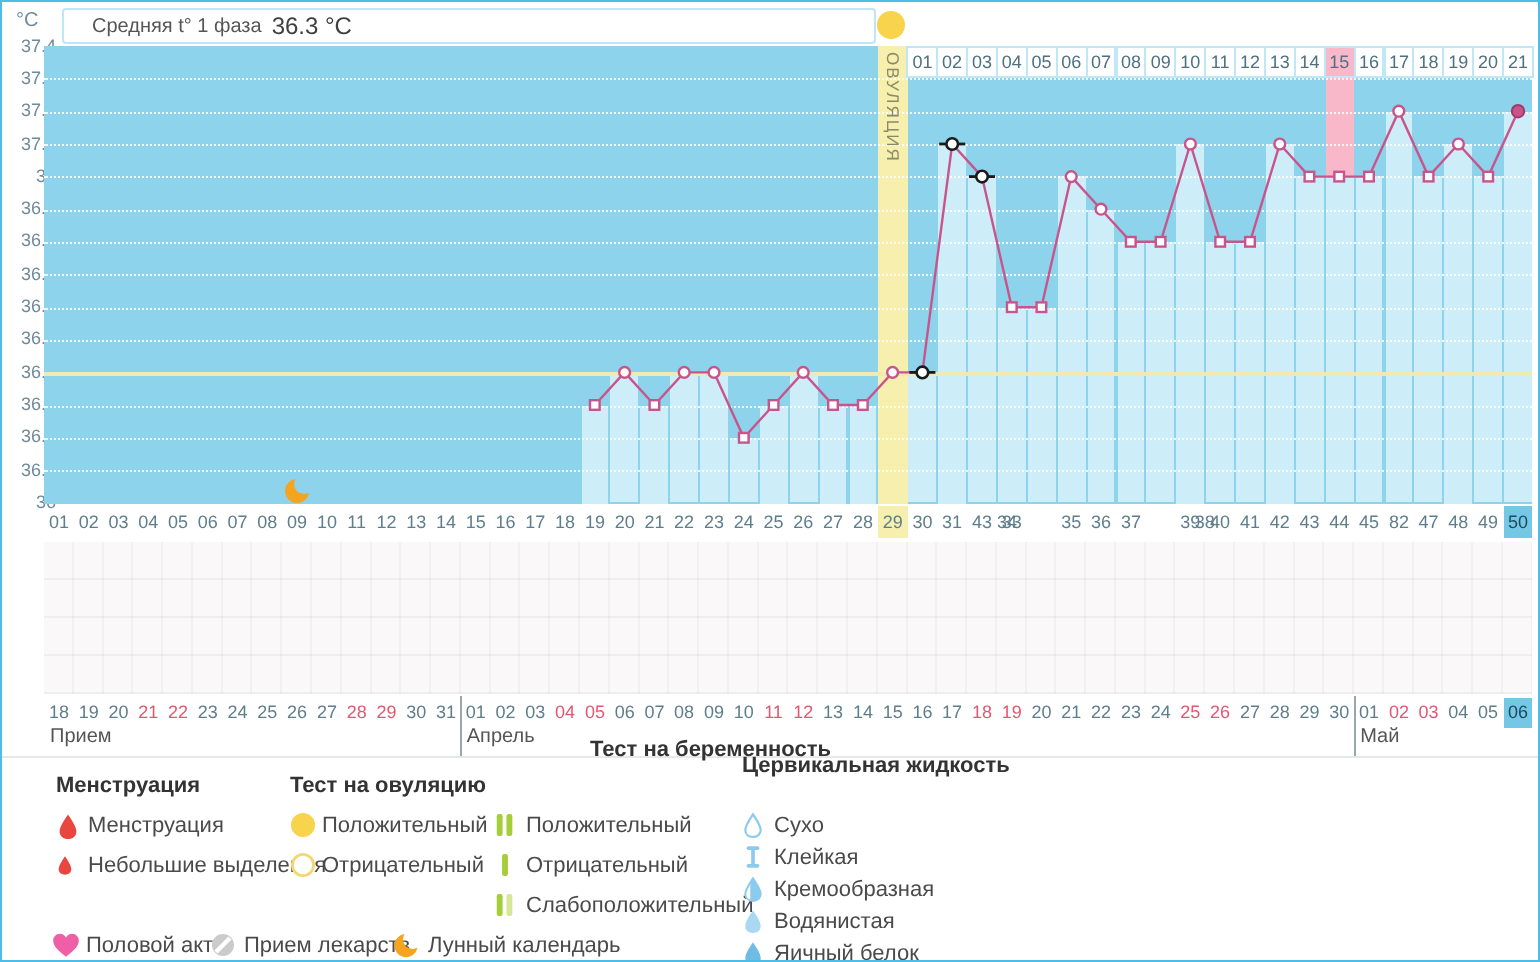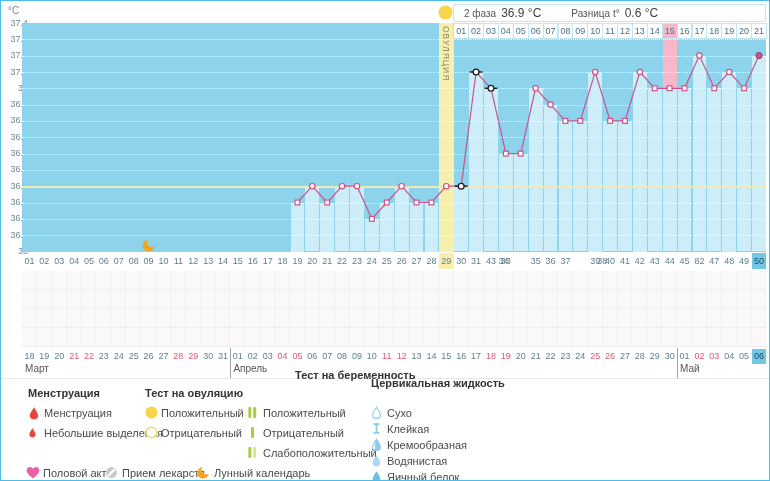--- a/index.html
+++ b/index.html
@@ -18,33 +18,31 @@
   .legend-item .ic{display:inline-flex;width:16px;justify-content:flex-start;align-items:center}
   .mon{position:absolute;font-size:10px;color:#555}
   svg{display:block}
 </style>
 </head>
 <body>
 
 <div id="page">
   <span id="unit">°C</span>
 
+  <div class="hbar" style="left:30px;width:407px;padding-left:14px">
+    <span>Средняя t° 1 фаза</span>
+    <span class="val">36.3 °C</span>
+  </div>
 
   <span id="ovu-top-icon" class="abs" style="left:437px;top:4px">
     <svg width="15" height="15" viewBox="0 0 15 15">
         <circle cx="7.5" cy="7.5" r="7" fill="#f8d44c"></circle>
       </svg>
   </span>
 
-  <div class="hbar" style="left:452px;width:313px;padding-left:10px">
-    <span>2 фаза</span>
-    <span class="val">36.9 °C</span>
-    <span style="margin-left:30px">Разница t°</span>
-    <span class="val">0.6 °C</span>
-  </div>
 
   <div id="yaxis">
       <div class="ylab" style="position: absolute; left: 0px; top: 16.5px; width: 27px;">37.4</div>
       <div class="ylab" style="position: absolute; left: 0px; top: 32.8px; width: 27px;">37.3</div>
       <div class="ylab" style="position: absolute; left: 0px; top: 49.1px; width: 27px;">37.2</div>
       <div class="ylab" style="position: absolute; left: 0px; top: 65.5px; width: 27px;">37.1</div>
       <div class="ylab" style="position: absolute; left: 0px; top: 81.8px; width: 27px;">37</div>
       <div class="ylab" style="position: absolute; left: 0px; top: 98.1px; width: 27px;">36.9</div>
       <div class="ylab" style="position: absolute; left: 0px; top: 114.4px; width: 27px;">36.8</div>
       <div class="ylab" style="position: absolute; left: 0px; top: 130.7px; width: 27px;">36.7</div>
@@ -235,21 +233,21 @@
       <div class="cell" style="position: absolute; left: 80.6px; top: 348px; width: 14.9px; height: 15px; line-height: 15px; color: rgb(226, 87, 114);">22</div>
       <div class="cell" style="position: absolute; left: 95.4px; top: 348px; width: 14.9px; height: 15px; line-height: 15px;">23</div>
       <div class="cell" style="position: absolute; left: 110.3px; top: 348px; width: 14.9px; height: 15px; line-height: 15px;">24</div>
       <div class="cell" style="position: absolute; left: 125.2px; top: 348px; width: 14.9px; height: 15px; line-height: 15px;">25</div>
       <div class="cell" style="position: absolute; left: 140.1px; top: 348px; width: 14.9px; height: 15px; line-height: 15px;">26</div>
       <div class="cell" style="position: absolute; left: 155px; top: 348px; width: 14.9px; height: 15px; line-height: 15px;">27</div>
       <div class="cell" style="position: absolute; left: 169.9px; top: 348px; width: 14.9px; height: 15px; line-height: 15px; color: rgb(226, 87, 114);">28</div>
       <div class="cell" style="position: absolute; left: 184.8px; top: 348px; width: 14.9px; height: 15px; line-height: 15px; color: rgb(226, 87, 114);">29</div>
       <div class="cell" style="position: absolute; left: 199.7px; top: 348px; width: 14.9px; height: 15px; line-height: 15px;">30</div>
       <div class="cell" style="position: absolute; left: 214.5px; top: 348px; width: 14.9px; height: 15px; line-height: 15px;">31</div>
-      <div class="mon" style="position: absolute; left: 24px; top: 362px;">Март</div>
+      <div class="mon" style="position: absolute; left: 24px; top: 362px;">Прием</div>
       <div class="cell" style="position: absolute; left: 229.4px; top: 348px; width: 14.9px; height: 15px; line-height: 15px;">01</div>
       <div class="cell" style="position: absolute; left: 244.3px; top: 348px; width: 14.9px; height: 15px; line-height: 15px;">02</div>
       <div class="cell" style="position: absolute; left: 259.2px; top: 348px; width: 14.9px; height: 15px; line-height: 15px;">03</div>
       <div class="cell" style="position: absolute; left: 274.1px; top: 348px; width: 14.9px; height: 15px; line-height: 15px; color: rgb(226, 87, 114);">04</div>
       <div class="cell" style="position: absolute; left: 289px; top: 348px; width: 14.9px; height: 15px; line-height: 15px; color: rgb(226, 87, 114);">05</div>
       <div class="cell" style="position: absolute; left: 303.9px; top: 348px; width: 14.9px; height: 15px; line-height: 15px;">06</div>
       <div class="cell" style="position: absolute; left: 318.8px; top: 348px; width: 14.9px; height: 15px; line-height: 15px;">07</div>
       <div class="cell" style="position: absolute; left: 333.6px; top: 348px; width: 14.9px; height: 15px; line-height: 15px;">08</div>
       <div class="cell" style="position: absolute; left: 348.5px; top: 348px; width: 14.9px; height: 15px; line-height: 15px;">09</div>
       <div class="cell" style="position: absolute; left: 363.4px; top: 348px; width: 14.9px; height: 15px; line-height: 15px;">10</div>

